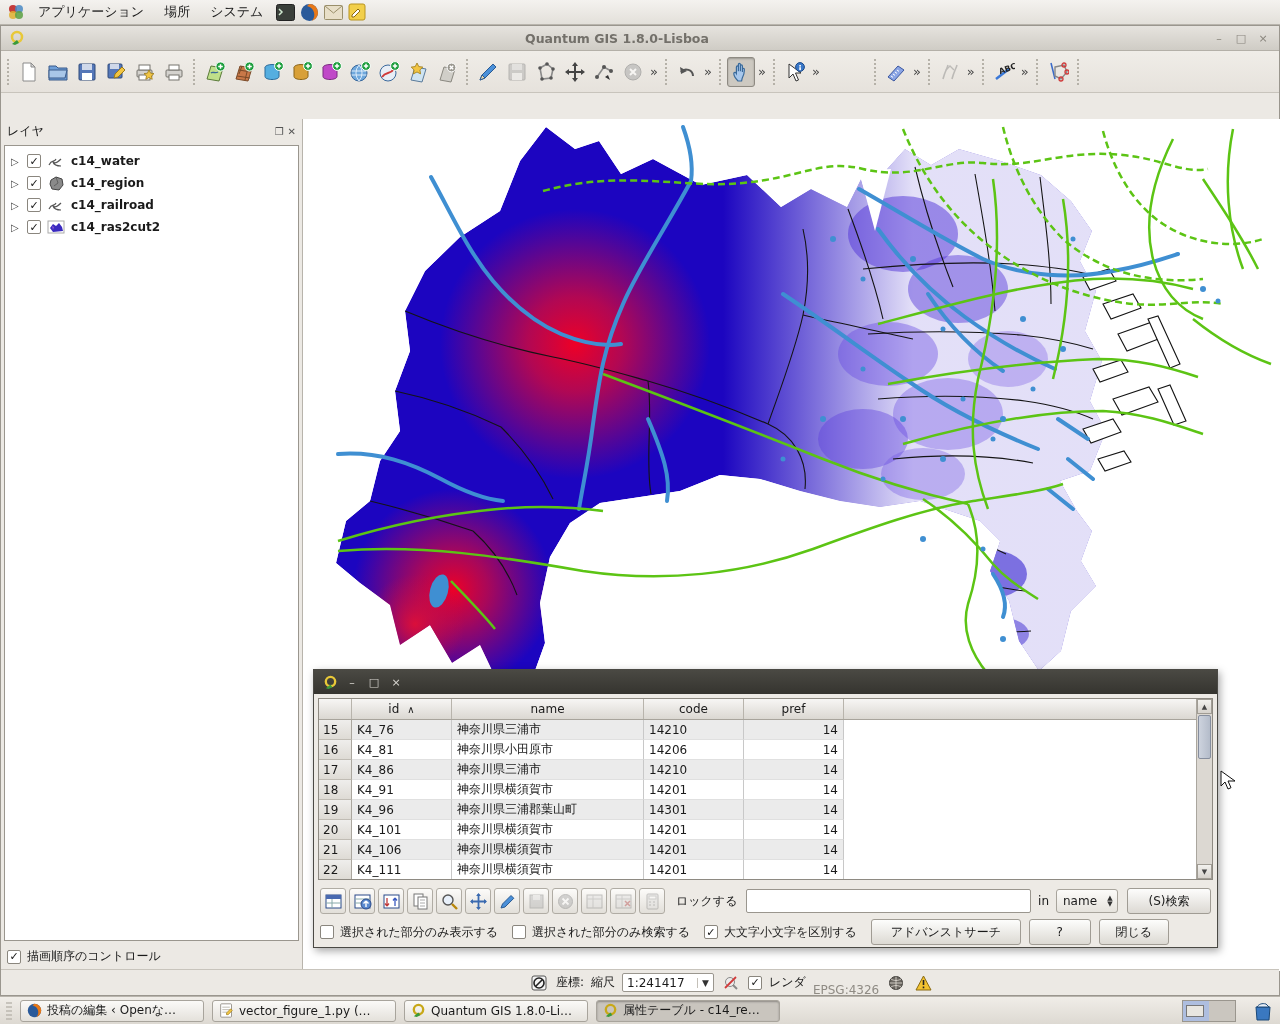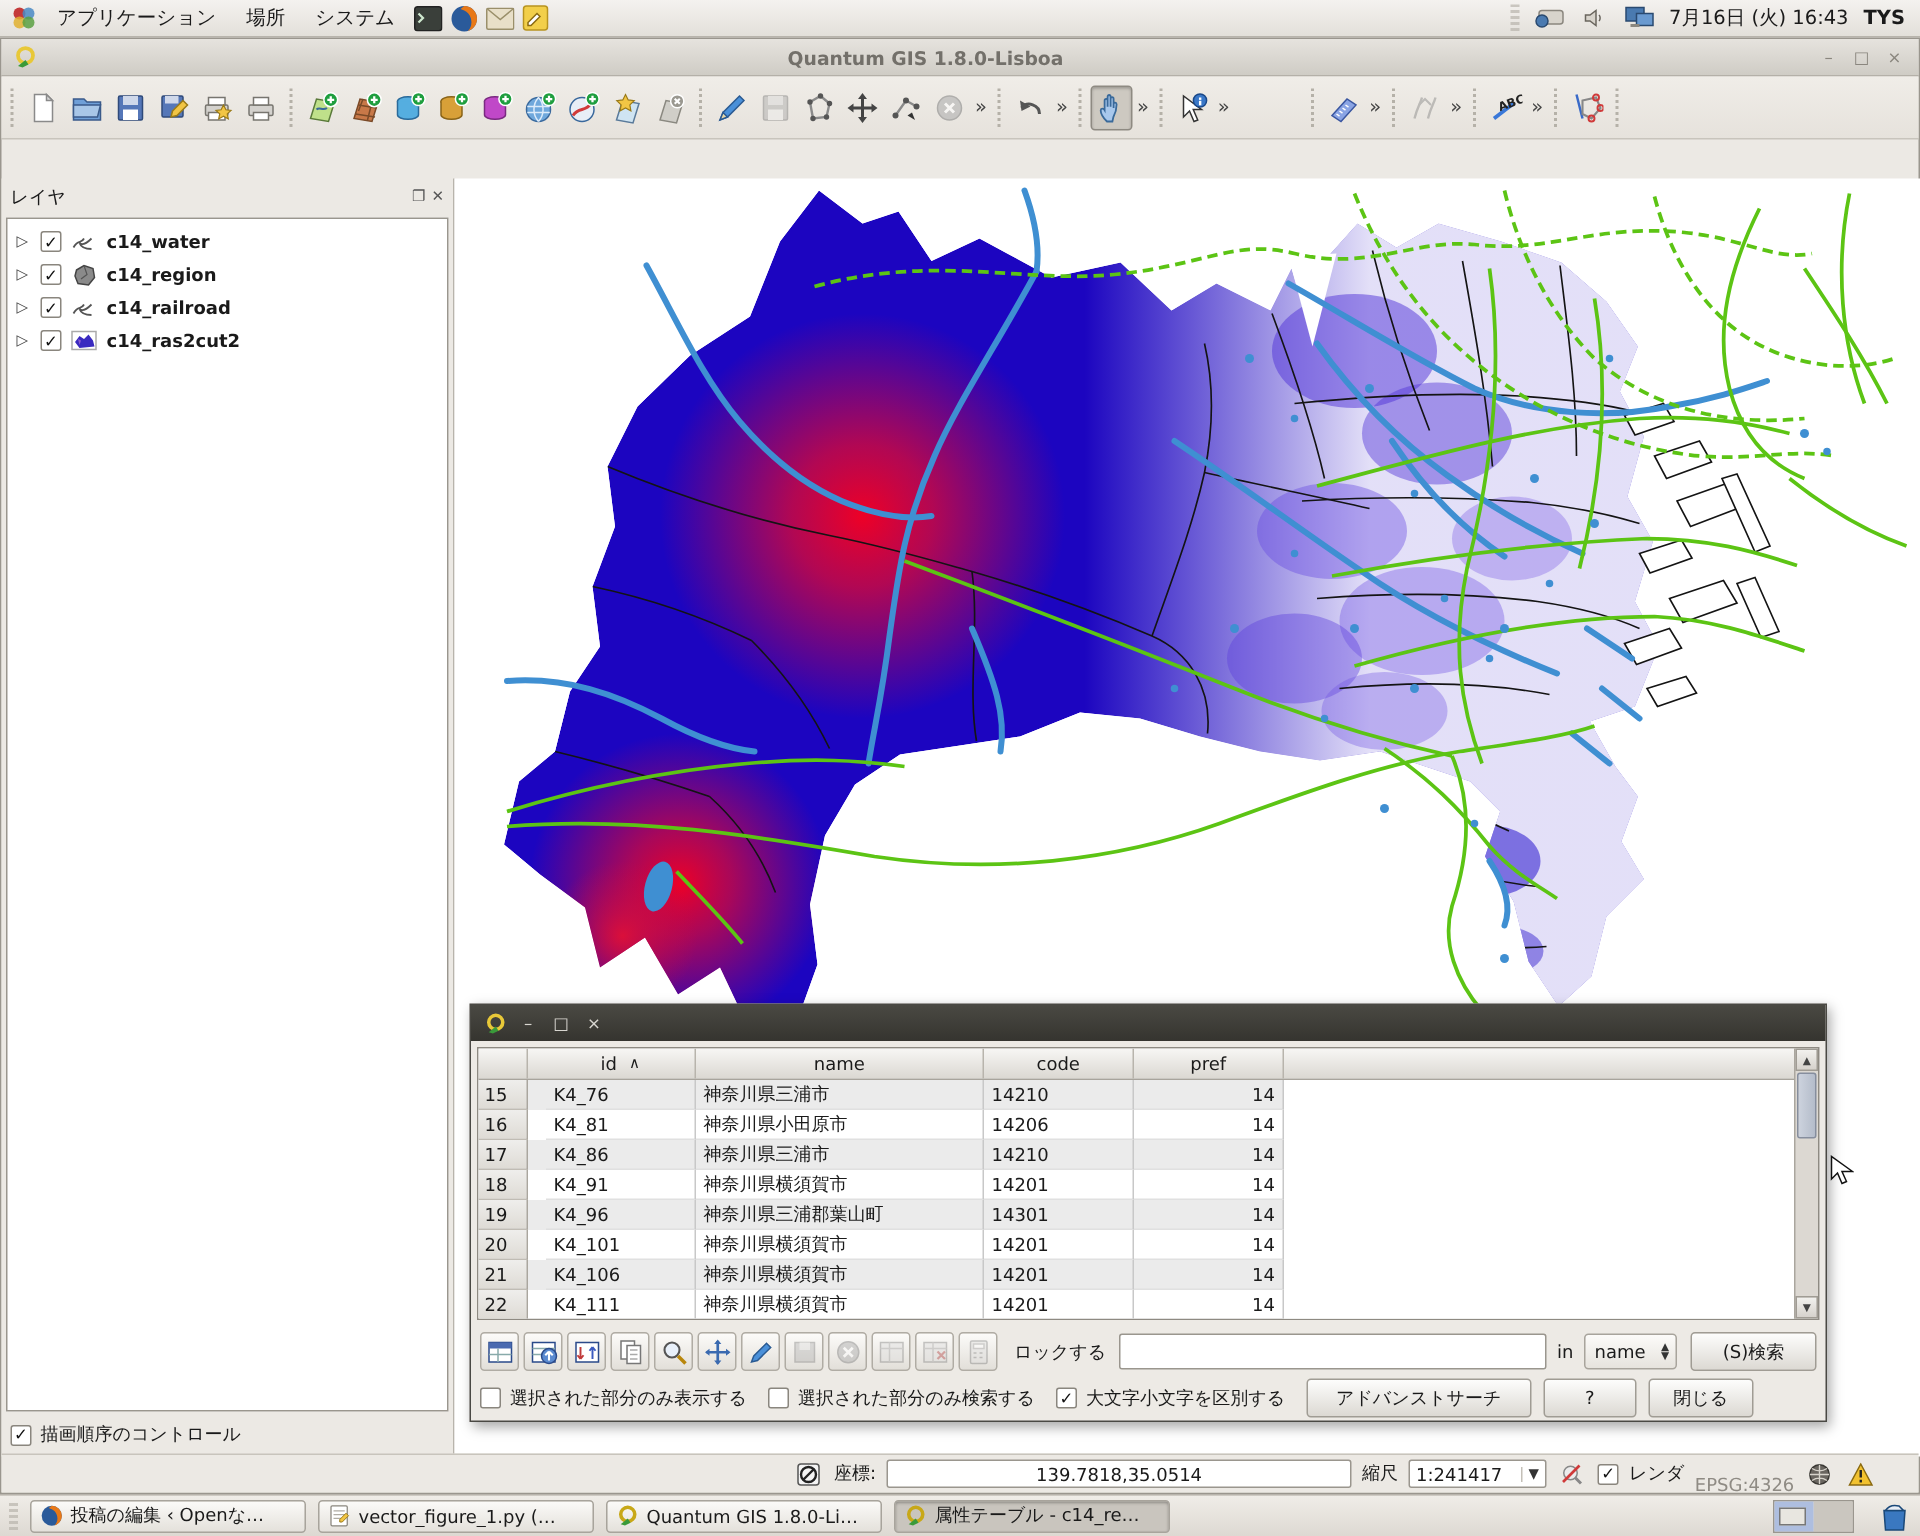--- a/index.html
+++ b/index.html
@@ -86,21 +86,21 @@
   #attr-table { flex:1; overflow:hidden; }
   .atr-header { display:flex; height:21px; background:linear-gradient(#f7f6f4,#dbd8d2);
     border-bottom:1px solid #a8a49c; }
   .hcell { border-right:1px solid #b8b4ac; display:flex; align-items:center; justify-content:center;
     font-size:12px; gap:8px; }
   .atr-row { display:flex; height:20px; background:#fff; }
   .atr-row:nth-of-type(odd) { background:#ebebeb; }
   .rowhdr { width:33px; flex:none; background:linear-gradient(#efeeec,#dedbd5); border-right:1px solid #aaa69e;
     border-bottom:1px solid #c0bcb4; padding-left:4px; display:flex; align-items:center; font-size:12px; }
   .cell { border-right:1px solid #c8c8c8; border-bottom:1px solid #e0e0e0; padding:0 5px; display:flex; align-items:center; font-size:12px; }
-  .c-id { width:100px; flex:none;margin-left:12px; } .c-name { width:192px; flex:none; }
+  .c-id { width:100px; flex:none; } .c-name { width:192px; flex:none; }
   .c-code { width:100px; flex:none; } .c-pref { width:100px; flex:none; justify-content:flex-end; }
   .c-fill { flex:1; border-right:none; background:#fff !important; border-bottom:none; }
   .h-corner { width:33px; flex:none; } .h-fill { flex:1; border-right:none; }
   #attr-vscroll { width:16px; flex:none; background:#dcd8d2; border-left:1px solid #aaa69e;
     display:flex; flex-direction:column; }
   .scroll-arrow { height:15px; background:linear-gradient(#f2f1ee,#d6d2cc); border:1px solid #a09c94;
     font-size:7px; color:#444; display:flex; align-items:center; justify-content:center; }
   #attr-thumb { height:44px; margin:1px; background:linear-gradient(90deg,#cdd3de,#b4bcca);
     border:1px solid #868e9e; border-radius:2px; }
   #attr-toolbar { position:absolute; left:6px; top:216px; right:6px; height:30px; display:flex; align-items:center; gap:3px; }
@@ -170,44 +170,20 @@
         <rect x="0.5" y="0.5" width="18" height="14" rx="1" fill="#e8dfc8" stroke="#9a8f6a"></rect>
         <path d="M1 1l8.5 7L18 1" fill="none" stroke="#9a8f6a"></path>
       </svg>
   </span>
   <span class="panel-ico">
     <svg class="icon-svg" width="18" height="18" viewBox="0 0 18 18">
         <rect x="1" y="1" width="16" height="16" rx="2" fill="#f2cf4a" stroke="#b89420"></rect>
         <path d="M4 12l6-6 2 2-6 6H4z" fill="#fff" stroke="#8a6a10"></path>
       </svg>
   </span>
-  <div class="right">
-    <span class="grip"></span>
-    <span class="panel-ico">
-      <svg class="icon-svg" width="20" height="14" viewBox="0 0 20 14">
-          <rect x="3" y="2" width="16" height="9" rx="2" fill="#d8d4cc" stroke="#8a867e"></rect>
-          <circle cx="5" cy="9" r="4" fill="#4a7ab0" stroke="#2a4a70"></circle>
-        </svg>
-    </span>
-    <span class="panel-ico">
-      <svg class="icon-svg" width="16" height="16" viewBox="0 0 16 16">
-          <path d="M2 6h3l4-3v10l-4-3H2z" fill="#d8d4cc" stroke="#6a665e"></path>
-          <path d="M11 6c1 1 1 3 0 4" stroke="#6a665e" fill="none"></path>
-        </svg>
-    </span>
-    <span class="panel-ico">
-      <svg class="icon-svg" width="20" height="17" viewBox="0 0 20 17">
-          <rect x="1" y="1" width="12" height="9" fill="#4a7ab0" stroke="#2a4a70"></rect>
-          <rect x="8" y="5" width="11" height="8" fill="#6a9ad0" stroke="#2a4a70"></rect>
-          <rect x="4" y="12" width="6" height="2" fill="#8a867e"></rect>
-        </svg>
-    </span>
-    <span id="clock">7月16日 (火) 16:43</span>
-    <span id="user-name">TYS</span>
-  </div>
 </div>
 
 <div id="qgis-window">
   <div id="qgis-titlebar">
     <span class="panel-ico">
       <svg class="icon-svg" width="16" height="16" viewBox="0 0 16 16">
           <circle cx="8" cy="7" r="5" fill="none" stroke="#e8c838" stroke-width="2.5"></circle>
           <path d="M3 14l5-4 2 3-4 2z" fill="#3a9a3a"></path>
         </svg>
     </span>
@@ -633,21 +609,20 @@
 
   <div id="qgis-statusbar">
     <span class="panel-ico">
       <svg class="icon-svg" width="16" height="16" viewBox="0 0 16 16">
           <rect x="1" y="1" width="14" height="14" rx="2" fill="#f4f4f4" stroke="#555"></rect>
           <circle cx="8" cy="8" r="5" fill="none" stroke="#222" stroke-width="1.6"></circle>
           <path d="M4.5 11.5l7-7" stroke="#222" stroke-width="1.6"></path>
         </svg>
     </span>
     <span>座標:</span>
-    <span id="coord-input">139.7818,35.0514</span>
     <span>縮尺</span>
     <span id="scale-combo">
       <span class="val">1:241417</span>
       <span class="arrow">▼</span>
     </span>
     <span class="panel-ico">
       <svg class="icon-svg" width="16" height="16" viewBox="0 0 16 16">
           <circle cx="7" cy="7" r="4.5" fill="#ececec" stroke="#888"></circle>
           <path d="M10 10l4 4" stroke="#888" stroke-width="2"></path>
           <path d="M2 13L13 2" stroke="#d03a3a" stroke-width="1.8"></path>

